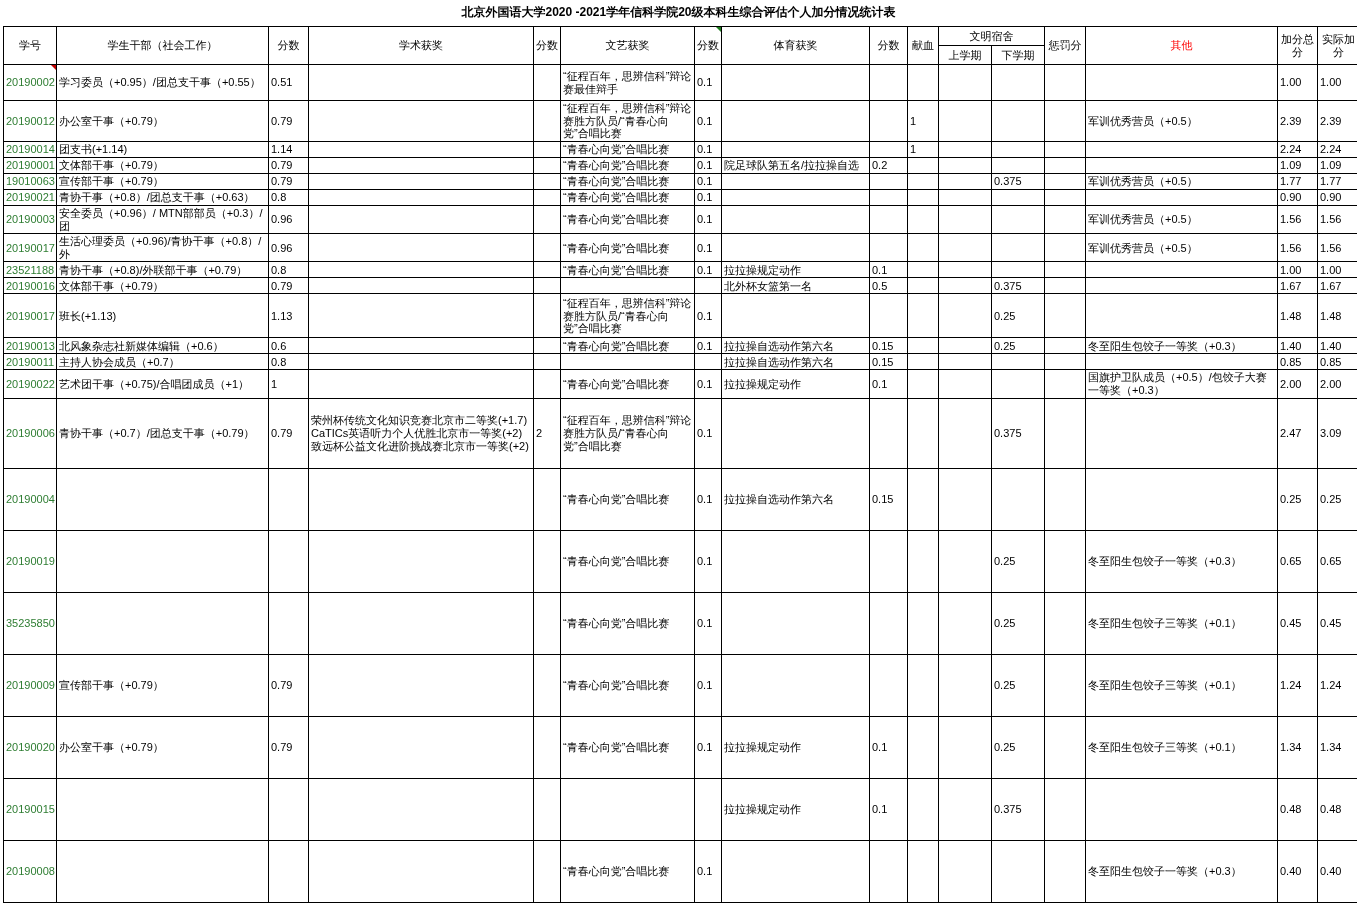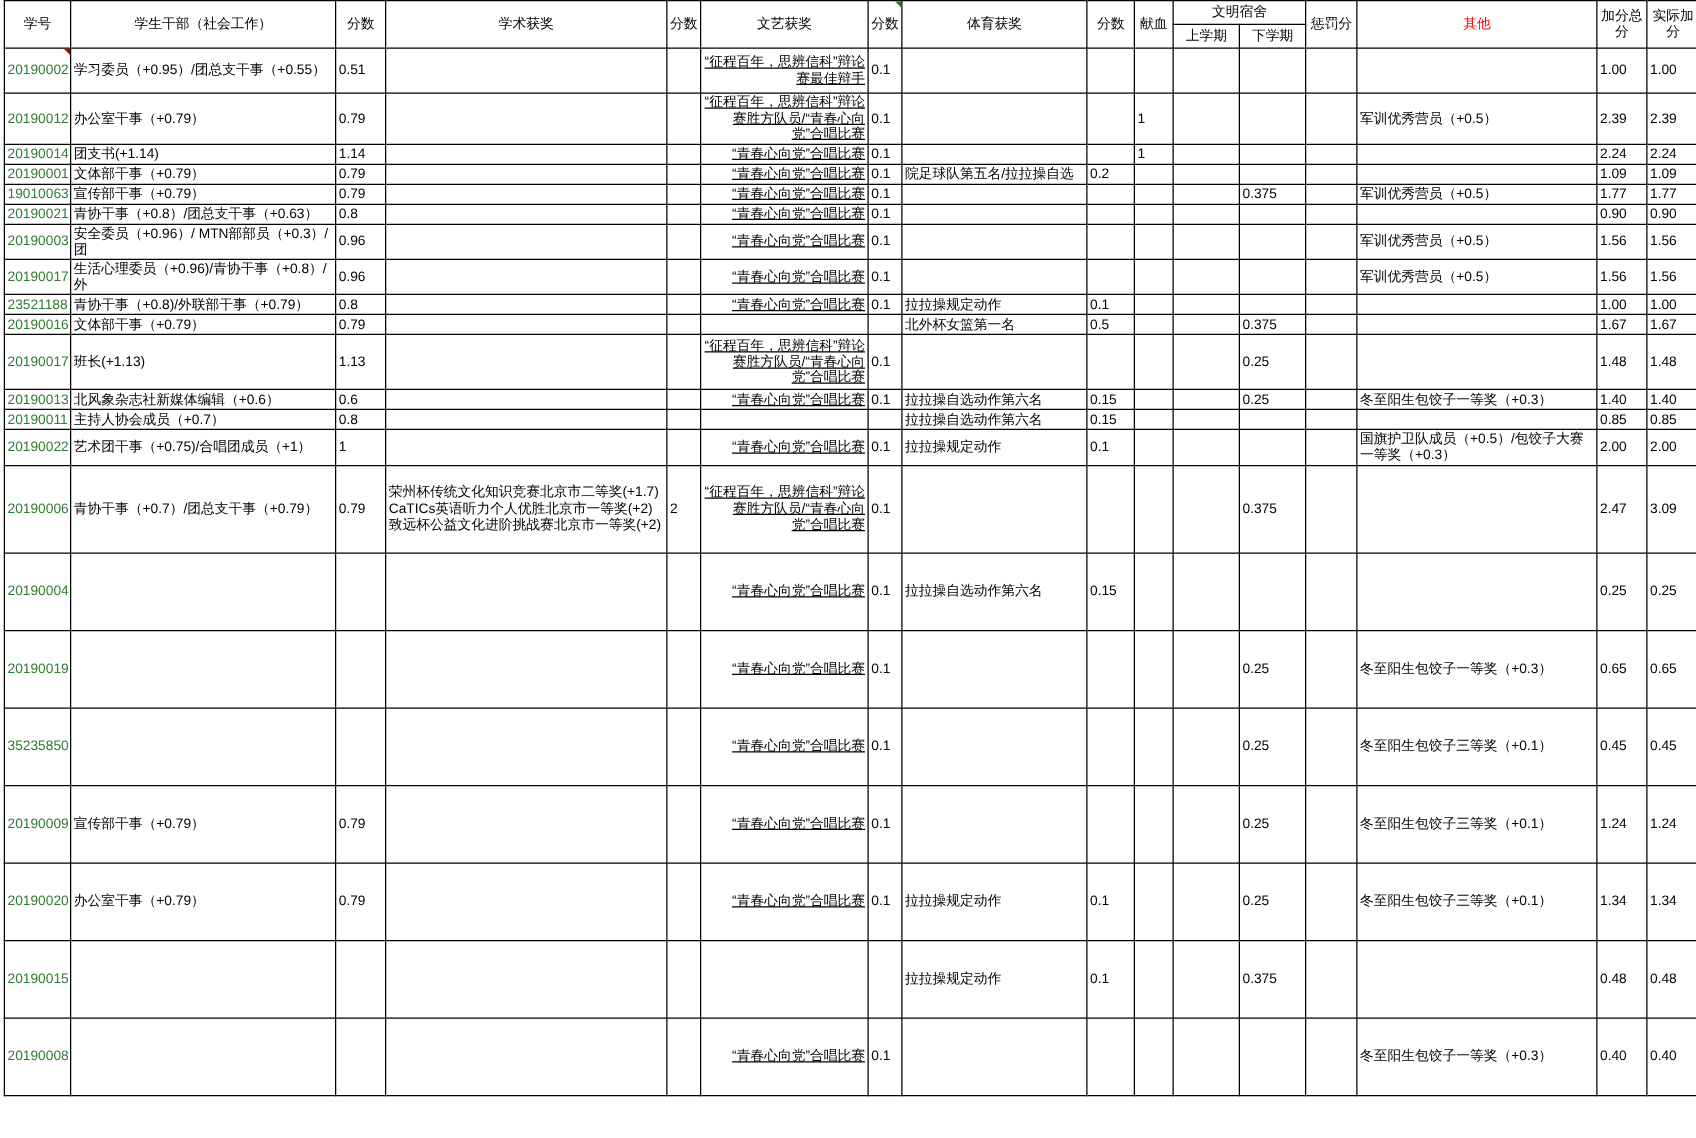--- a/index.html
+++ b/index.html
@@ -41,40 +41,41 @@
     line-height: 1.15;
     overflow: hidden;
   }
   thead td {
     text-align: center;
     font-weight: bold;
     height: 16px;
   }
   .hdr-other { color: #ff0000; font-weight: bold; text-align: center; }
   .c-id { color: #2e7d32; font-size: 10.5px; padding-left: 2px; }
-  .center { text-align: right; text-decoration: underline; }
+  .center { text-align: left; }
   .left { text-align: left; }
   .small { font-size: 10.5px; }
   
   .cmt { position: relative; }
   .cmt::after {
     content: "";
     position: absolute;
     top: 0; right: 0;
     border-top: 5px solid #c00000;
     border-left: 5px solid transparent;
   }
   .cmt-g::after { border-top-color: #1b7a1b; }
   .num { text-align: left; padding-left: 3px; }
 </style>
 </head>
 <body>
 
 <div id="sheet">
 
+  <div class="doc-title">北京外国语大学2020 -2021学年信科学院20级本科生综合评估个人加分情况统计表</div>
 
   <table class="grid">
     <colgroup>
       <col style="width:53px">
       <col style="width:212px">
       <col style="width:40px">
       <col style="width:225px">
       <col style="width:27px">
       <col style="width:134px">
       <col style="width:27px">

